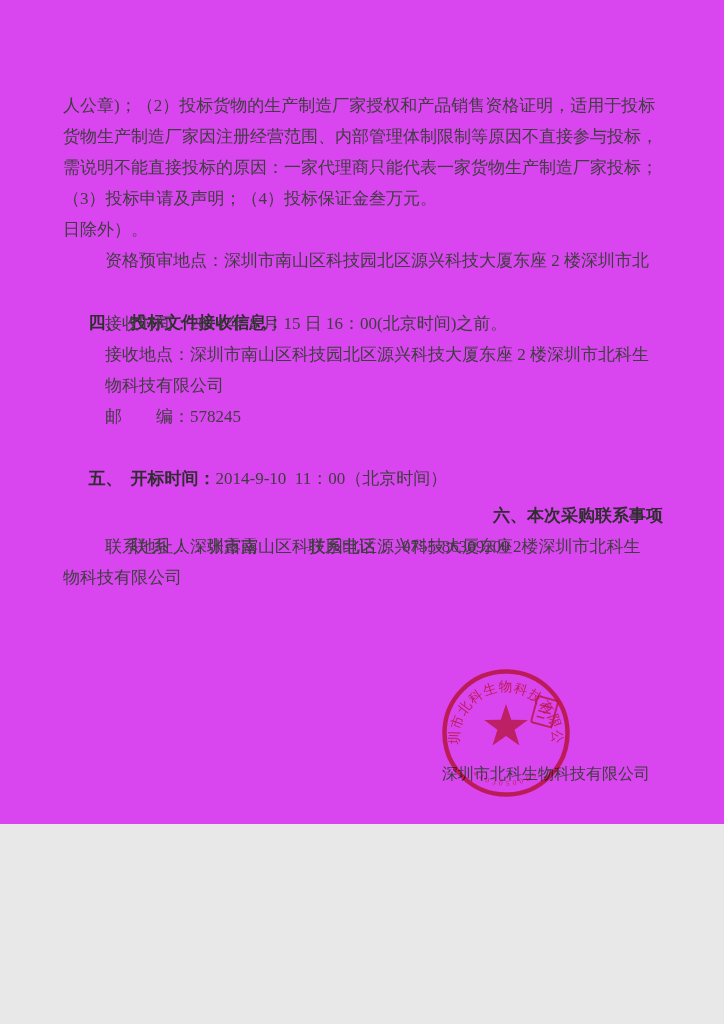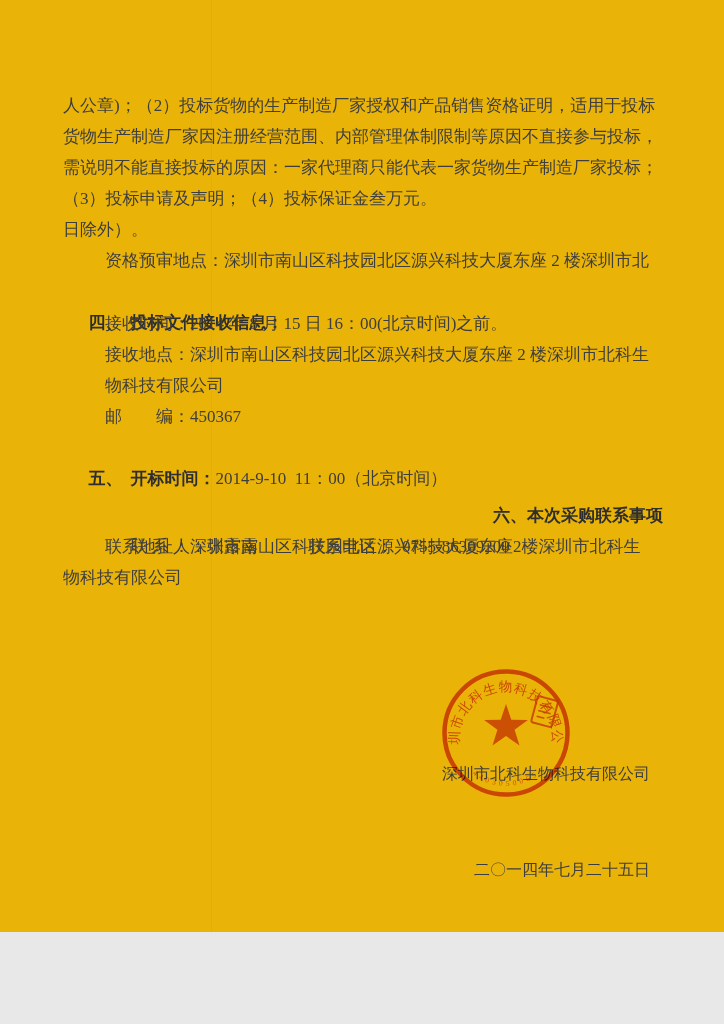--- a/index.html
+++ b/index.html
@@ -1,20 +1,20 @@
 <!DOCTYPE html>
 <html><head>
 <meta charset="utf-8">
 <style>
   html,body{margin:0;padding:0;background:#e8e8e8;}
   .page{
     position:relative;
-    width:724px;height:932px;
+    width:724px;height:824px;
     margin:0 auto;
-    background:#eab308;
+    background:#d946ef;
     overflow:hidden;
     font-family:"Liberation Serif","DejaVu Serif",serif;
     color:#3e3e3e;
     text-decoration:underline;
   }
   .content{
     position:absolute;
     left:63px;top:90px;width:600px;
     font-size:17px;
     line-height:31px;
@@ -81,21 +81,21 @@
     </div>
 
     <div class="line">
       <span class="sec-num bold">四、</span><span class="bold">投标文件接收信息：</span>
     </div>
 
     <div class="sub s4-block">
       <div class="line">接收时间：2014 年 8 月 15 日 16：00(北京时间)之前。</div>
       <div class="line">接收地点：深圳市南山区科技园北区源兴科技大厦东座 2 楼深圳市北科生</div>
       <div class="line">物科技有限公司</div>
-      <div class="line">邮　　编：450367</div>
+      <div class="line">邮　　编：578245</div>
     </div>
 
     <div class="line">
       <span class="sec-num bold">五、</span><span class="bold">开标时间：</span><span>2014-9-10  11：00（北京时间）</span>
     </div>
 
     <div class="line s6-heading">
       <span class="sec-num bold">六、</span><span class="bold">本次采购联系事项</span>
     </div>
 

